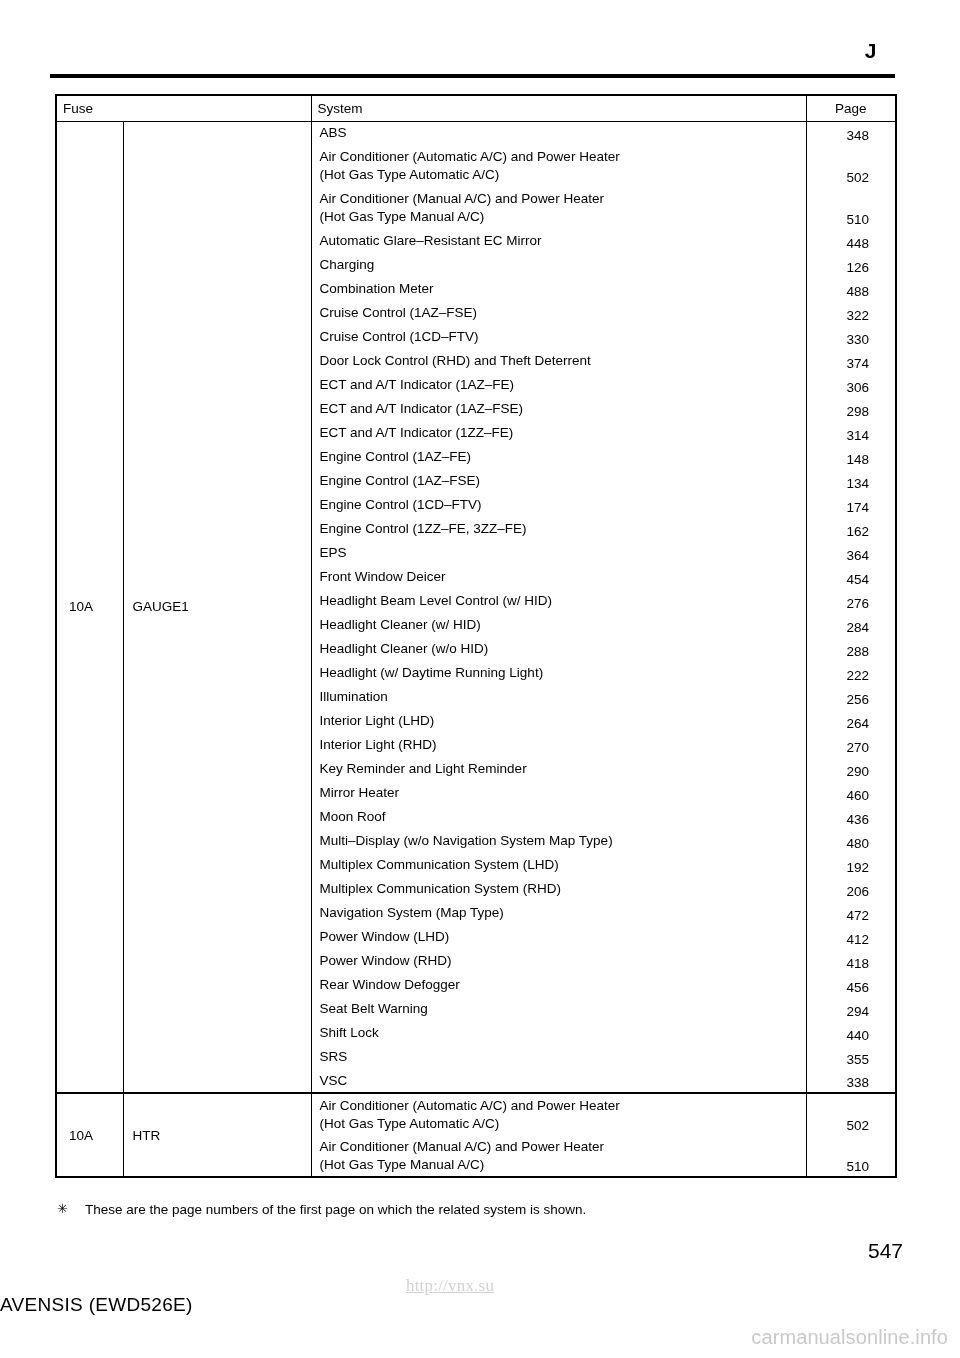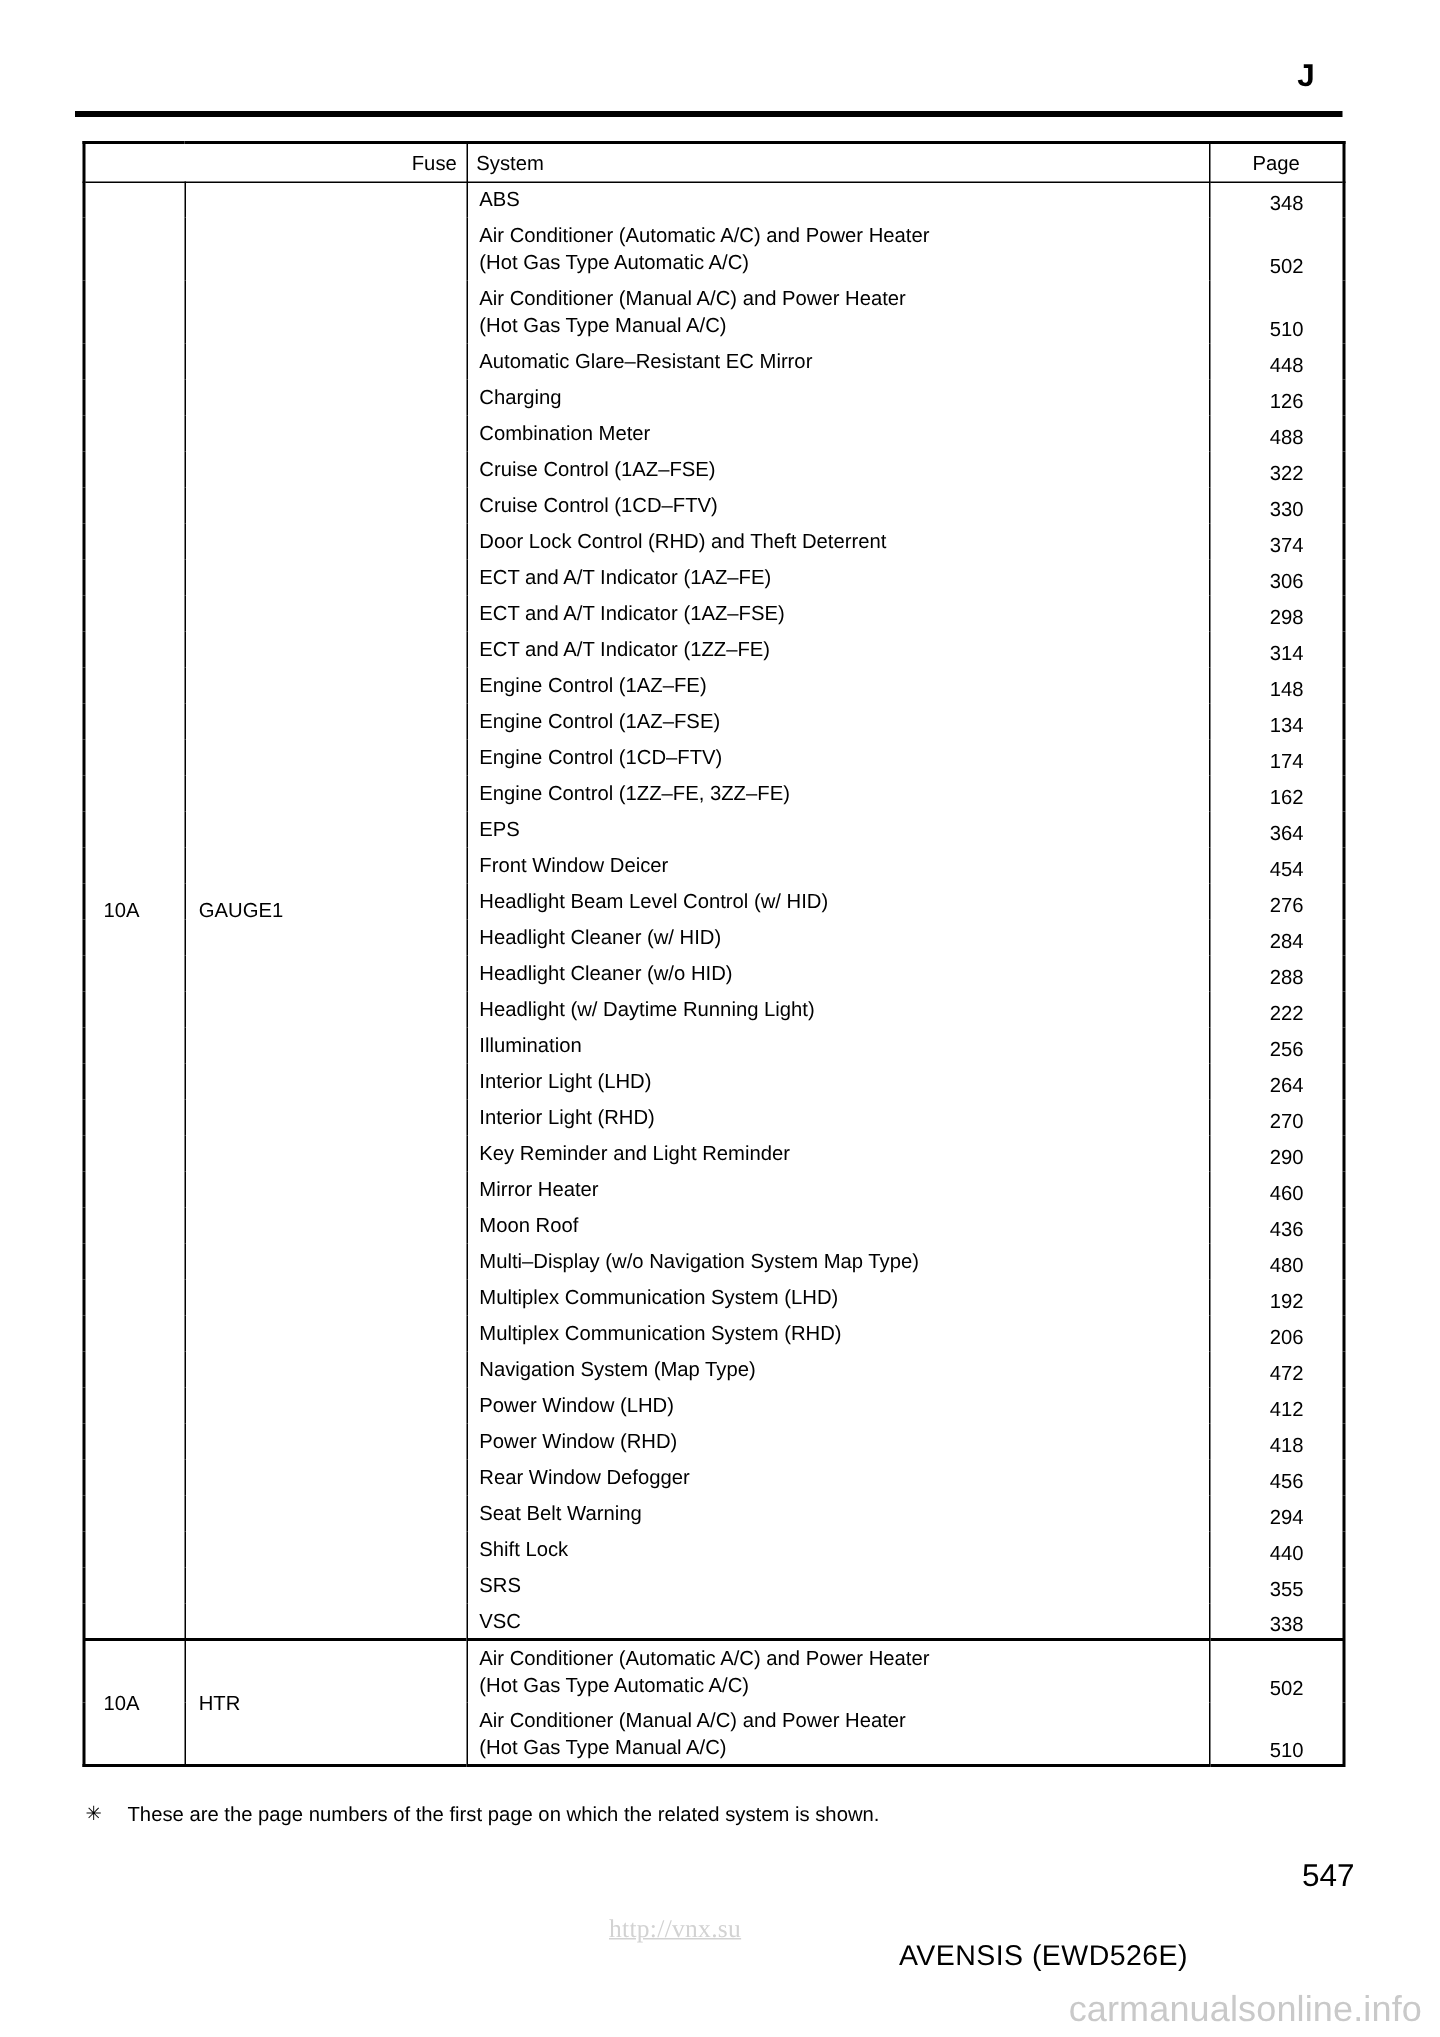--- a/index.html
+++ b/index.html
@@ -61,21 +61,21 @@
   }
   table.fuse-table {
     border: 2px solid #000000;
   }
   table.fuse-table th {
     font-weight: normal;
     font-size: 13.5px;
     height: 26px;
     padding: 2px 6px;
   }
-  th.th-fuse { text-align: right; }
+  th.th-fuse { text-align: left; }
   th.th-system { text-align: left; padding-left: 8px; }
   th.th-page { text-align: center; }
 
   col.c-amp    { width: 67px; }
   col.c-name   { width: 188px; }
   col.c-system { width: 495px; }
   col.c-page   { width: 90px; }
 
   td.amp-cell {
     text-align: left;
@@ -144,42 +144,42 @@
     right: 57px;
     top: 1240px;
     font-size: 21px;
     line-height: 1;
   }
   .model-line {
     position: absolute;
     left: 0;
     top: 1294px;
     width: 792px;
-    text-align: right;
+    text-align: left;
     font-size: 19px;
     letter-spacing: 0.3px;
   }
 
   
   .wm-vnx {
     position: absolute;
     left: 406px;
     top: 1276px;
     font-family: "Liberation Serif", serif;
     font-size: 17px;
     color: #d2d2d2;
     text-decoration: underline;
     letter-spacing: 0.2px;
   }
   .wm-cmo {
     position: absolute;
     right: 12px;
     top: 1326px;
     font-family: "Liberation Sans", sans-serif;
-    font-size: 24px;
+    font-size: 20px;
     color: #c9c9c9;
     letter-spacing: 0.1px;
   }
 </style>
 </head>
 <body>
 
 <div class="page-header">
   <div class="section-letter">J</div>
   <div class="header-rule"></div>

